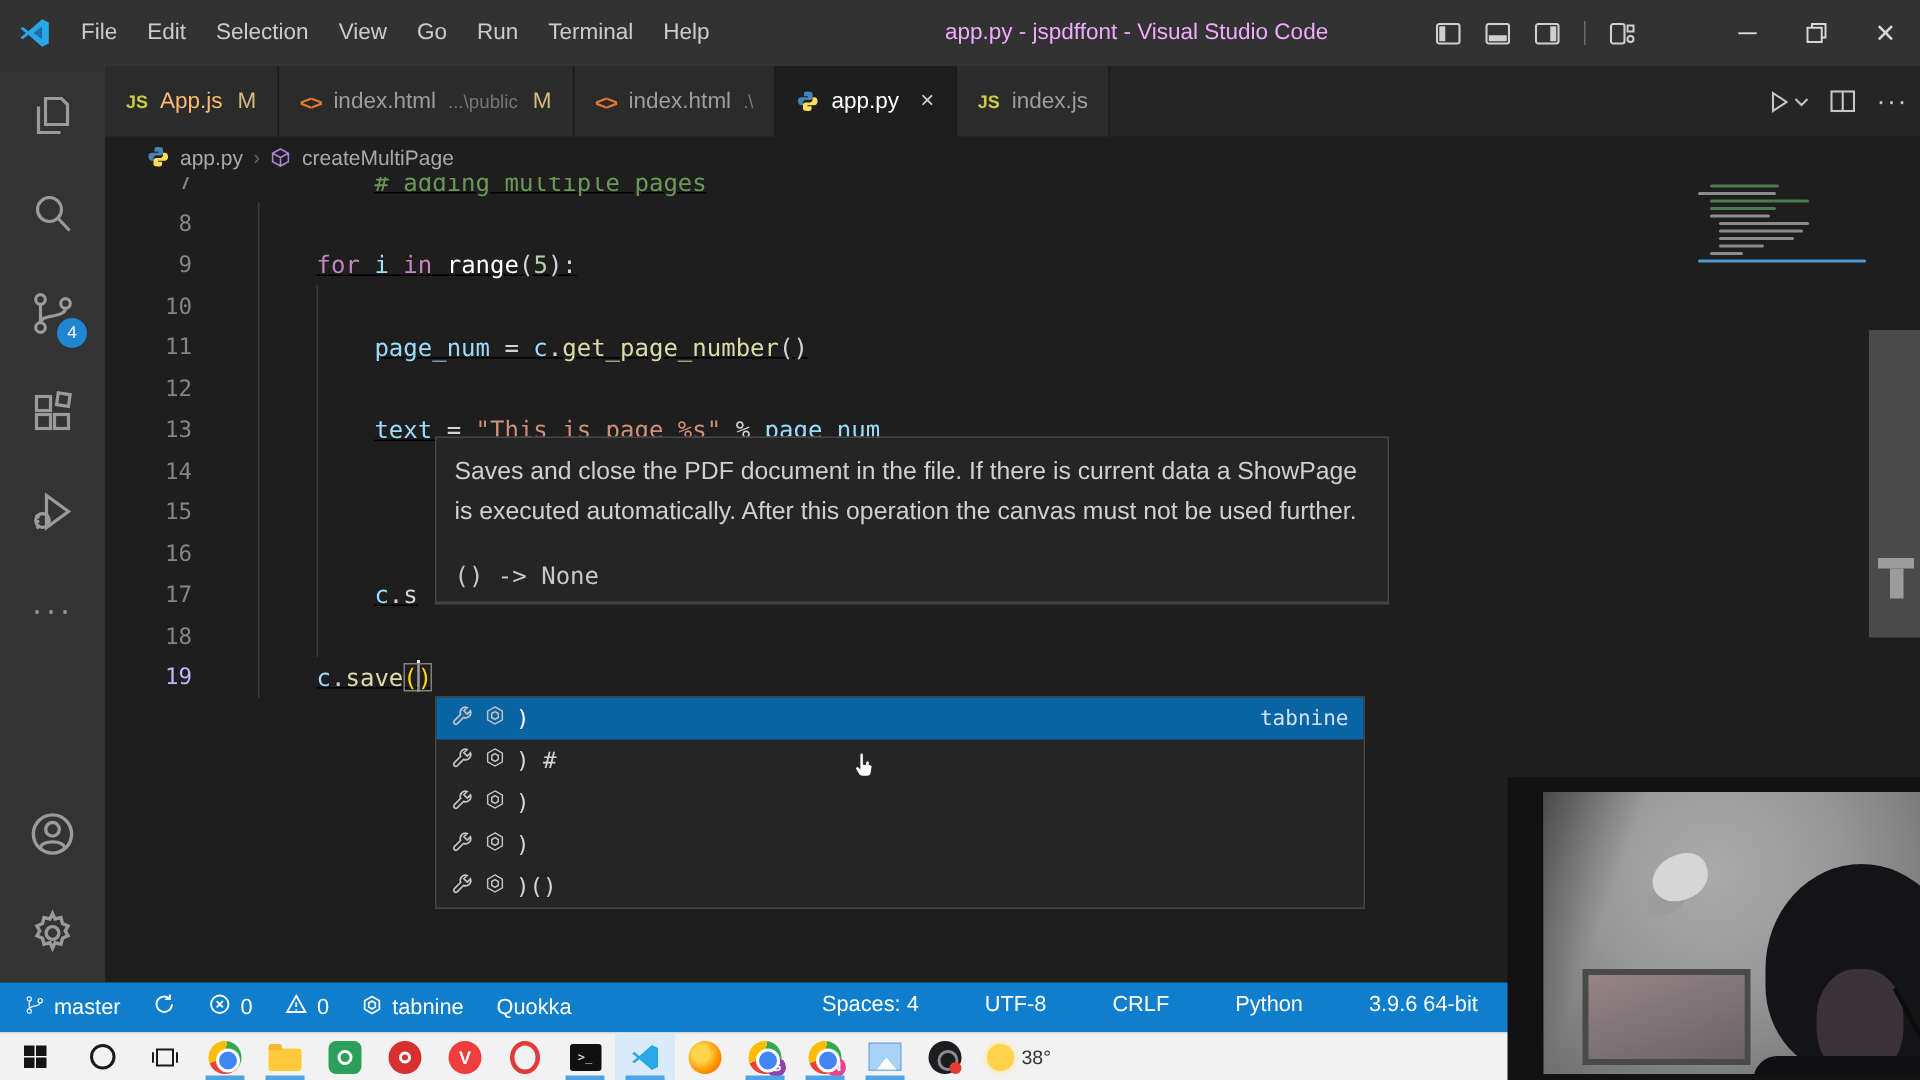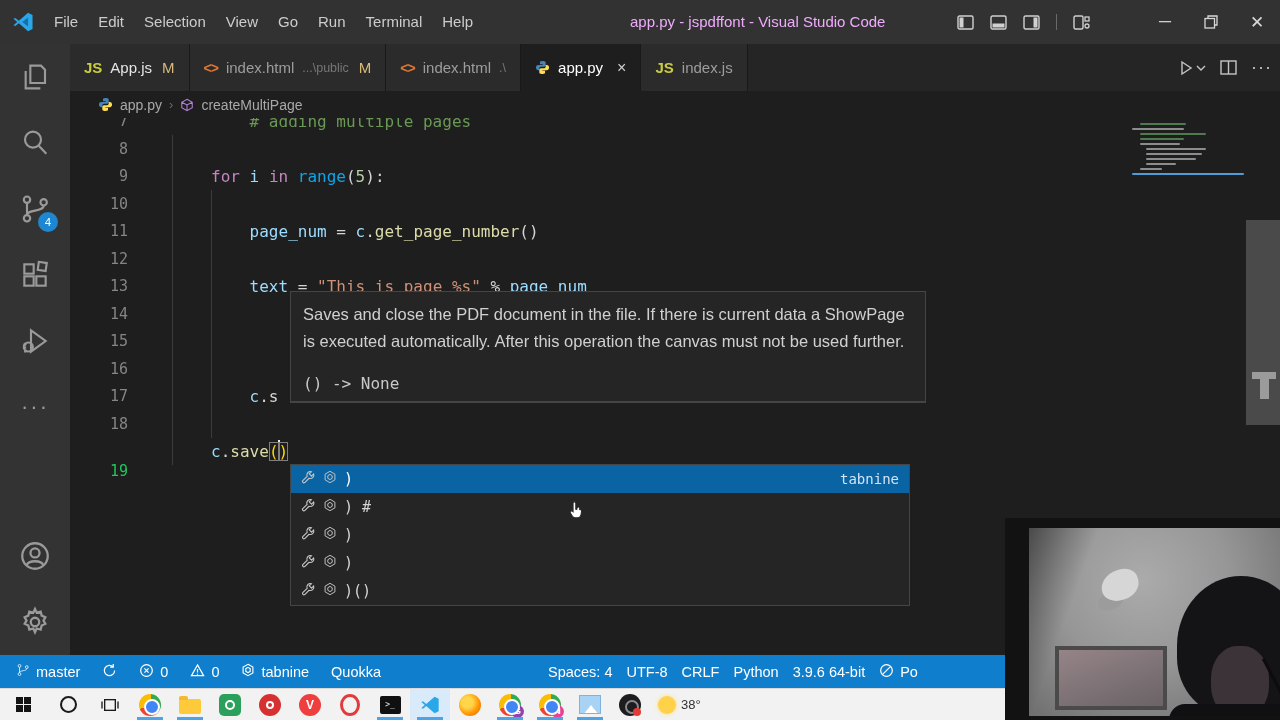--- a/index.html
+++ b/index.html
@@ -32,42 +32,42 @@
 
   
   #tabbar { position:absolute; left:70px; top:44px; width:1210px; height:47px; background:#252526; z-index:6; }
   #tabs { display:flex; height:47px; }
   .tab { display:flex; align-items:center; height:47px; padding:0 14px; background:#2b2b2b;
     border-right:1px solid #191919; font-size:15px; color:#9d9d9d; white-space:nowrap; }
   .tab.active { background:#1e1e1e; color:#ffffff; }
   .tab .ticon { margin-right:8px; display:flex; align-items:center; }
   .tab .thint { margin-left:8px; font-size:12.5px; color:#767676; }
   .tab .tgit { margin-left:10px; color:#d7ba7d; }
-  .tab.gitmod .tlabel { color:#e5e5e5; }
+  .tab.gitmod .tlabel { color:#fdba74; }
   .tab.active .tlabel { color:#ffffff; }
   .tab .tclose { margin-left:14px; color:#d0d0d0; font-size:16px; }
-  .js-badge { color:#cbcb41; font-weight:bold; font-size:15px; font-family:"Liberation Sans",sans-serif; }
+  .js-badge { color:#cbcb41; font-weight:bold; font-size:12px; font-family:"Liberation Sans",sans-serif; }
   .html-badge { color:#e37933; font-weight:bold; font-size:14px; letter-spacing:-1px; }
   #editor-actions { position:absolute; right:8px; top:0; height:47px; display:flex; align-items:center;
     gap:14px; color:#c5c5c5; }
 
   
   #breadcrumb { position:absolute; left:70px; top:91px; width:1210px; height:27px; background:#1e1e1e;
     display:flex; align-items:center; padding-left:28px; font-size:14px; color:#a9a9a9; z-index:4; gap:7px; }
   #breadcrumb .chev { color:#6a6a6a; font-size:13px; }
 
   
   #editor { position:absolute; left:70px; top:118px; width:1210px; height:537px; background:#1e1e1e; overflow:hidden; }
   .crow { position:absolute; left:0; width:1100px; height:27.5px; line-height:27.5px;
     font-family:"DejaVu Sans Mono", monospace; font-size:16px; white-space:pre; }
   .lnum { position:absolute; left:0; width:58px; text-align:right; color:#858585; font-size:15px; }
-  .lnum.cur { color:#22c55e;margin-top:20px; }
-  .ltext { position:absolute; left:64px; }
+  .lnum.cur { color:#c4b5fd; }
+  .ltext { position:absolute; left:64px;text-decoration:underline; }
   .tok-c{color:#6A9955} .tok-k{color:#C586C0} .tok-v{color:#9CDCFE} .tok-f{color:#DCDCAA}
-  .tok-ty{color:#0ea5e9} .tok-nu{color:#B5CEA8} .tok-st{color:#CE9178} .tok-w{color:#d4d4d4}
+  .tok-ty{color:#ffffff} .tok-nu{color:#B5CEA8} .tok-st{color:#CE9178} .tok-w{color:#d4d4d4}
   .bracket-match { outline:1px solid #808080; outline-offset:-1px; color:#ffd700; }
   .cursor-caret { display:inline-block; width:2px; height:21px; background:#eaeaea; vertical-align:-4px; margin:0 -1px; }
   .indent-guide { position:absolute; width:1px; background:#3b3b3b; }
 
   
   #minimap { position:absolute; left:1062px; top:5px; width:118px; height:190px; }
   .mm-row { position:absolute; height:2px; border-radius:1px; }
   
   #vscroll { position:absolute; left:1176px; top:102px; width:34px; height:205px; background:#4a4a4a; }
   #vscroll-grip { position:absolute; left:6px; top:152px; width:24px; }
@@ -90,21 +90,21 @@
   .srow svg { flex:0 0 auto; }
   .srow .ssource { margin-left:auto; font-size:14px; color:#cfe3f5; }
 
   
   #mouse { position:absolute; left:566px; top:498px; z-index:30; }
 
   
   #statusbar { position:absolute; left:0; top:655px; width:1280px; height:33px; background:#0f7ecc;
     color:#ffffff; font-size:14.5px; display:flex; align-items:center; z-index:10; }
   #sb-left { display:flex; align-items:center; gap:22px; padding-left:16px; }
-  #sb-right { position:absolute; left:548px; display:flex; align-items:center; gap:14px; }
+  #sb-right { position:absolute; left:548px; display:flex; align-items:flex-start; gap:44px; }
   .sb-item { display:flex; align-items:center; gap:6px; white-space:nowrap; }
   .sb-item svg { stroke:#fff; fill:none; stroke-width:1.3; }
 
   
   #taskbar { position:absolute; left:0; top:688px; width:1280px; height:32px; background:#f2f2f2;
     border-top:1px solid #d9d9d9; display:flex; align-items:stretch; z-index:10; }
   #start-btn { width:46px; display:flex; align-items:center; justify-content:center; }
   .win-grid { display:grid; grid-template-columns:7px 7px; grid-template-rows:7px 7px; gap:1px; }
   .win-grid div { background:#141414; }
   #searchbox { width:218px; background:#ffffff; border:1px solid #8a8a8a; display:flex; align-items:center;

